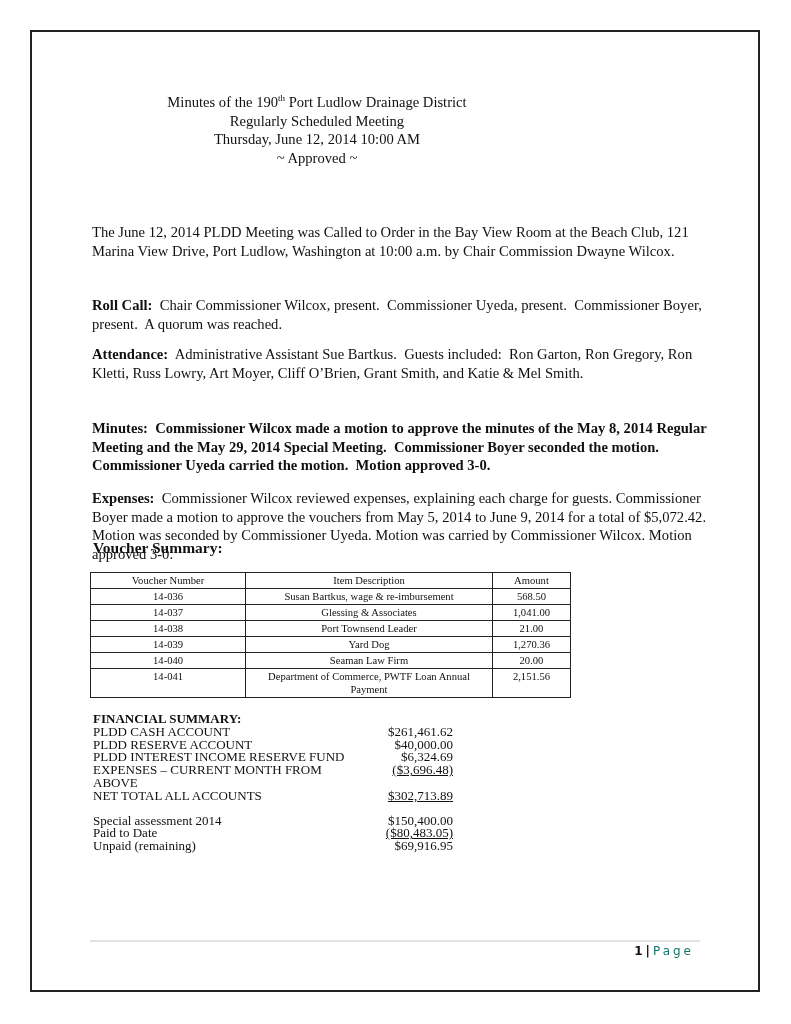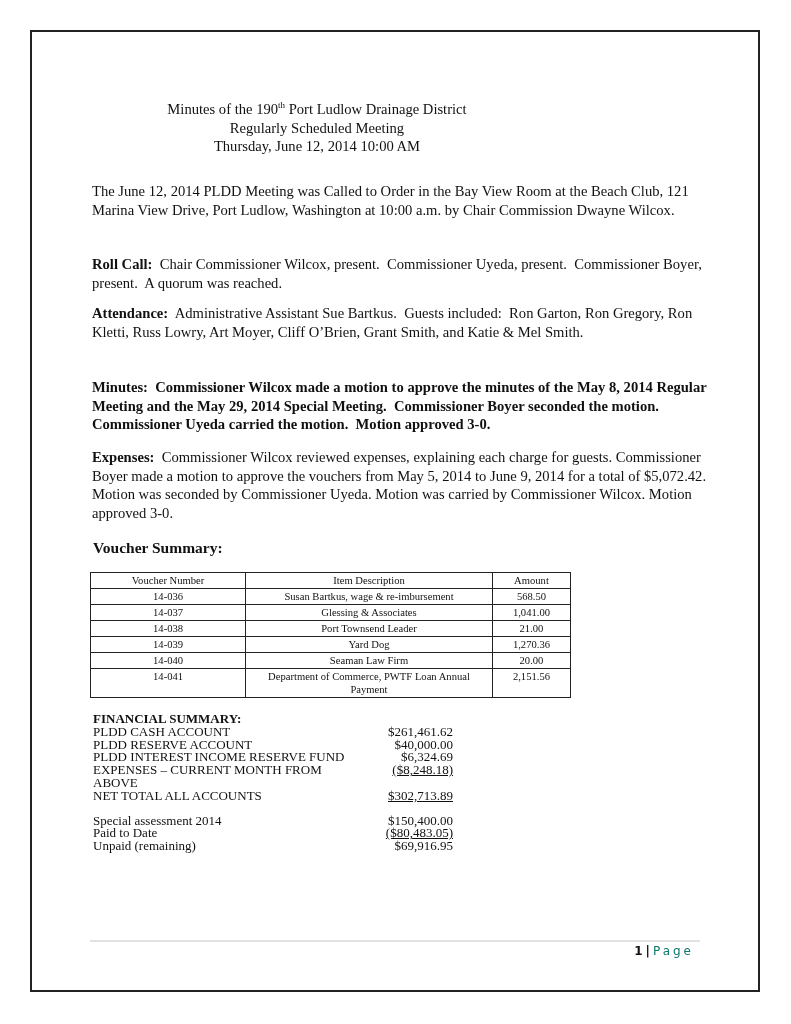--- a/index.html
+++ b/index.html
@@ -1,23 +1,23 @@
 <!DOCTYPE html>
 <html><head>
 <meta charset="utf-8">
 <style>
   html, body { margin: 0; padding: 0; background: #ffffff; }
   body { width: 791px; height: 1024px; position: relative; overflow: hidden;
          font-family: "Liberation Serif", serif; color: #111; }
   .page-border { position: absolute; left: 30px; top: 30px; width: 730px; height: 962px;
                  border: 2px solid #222; box-sizing: border-box; }
-  .title-block { position: absolute; left: 0; width: 634px; top: 100px; text-align: center;
+  .title-block { position: absolute; left: 0; width: 634px; top: 93px; text-align: center;
                  font-size: 14.6px; line-height: 18.5px; }
   .title-block sup { font-size: 9px; vertical-align: 6px; line-height: 0; }
-  .para { position: absolute; left: 92px; width: 620px; font-size: 14.6px; line-height: 18.5px; }
+  .para { position: absolute; left: 92px; width: 620px; font-size: 14.6px; line-height: 18.5px; margin-top: 41px; }
   .para b { font-weight: bold; }
   .h-voucher { position: absolute; left: 93px; top: 539px; font-size: 15.5px; font-weight: bold; }
   table.vouchers { position: absolute; left: 90px; top: 572px; width: 481px;
                    border-collapse: collapse; font-size: 10.6px; line-height: 13px; }
   table.vouchers td, table.vouchers th { border: 1px solid #222; padding: 1px 20px; font-weight: normal; vertical-align: top; }
   table.vouchers .c1 { width: 121px; text-align: center; }
   table.vouchers .c2 { width: 219px; text-align: center; }
   table.vouchers .c3 { text-align: center; }
   .fin { position: absolute; left: 93px; top: 713px; width: 360px; font-size: 13px; line-height: 12.8px; }
   .fin .row { display: flex; justify-content: space-between; }
@@ -35,20 +35,21 @@
 </style>
 </head>
 <body>
 
 <div class="page-border"></div>
 
 <div class="title-block">
   <div><span>Minutes of the 190</span><sup>th</sup><span> Port Ludlow Drainage District</span></div>
   <div>Regularly Scheduled Meeting</div>
   <div>Thursday, June 12, 2014 10:00 AM</div>
+  <div>~ Approved ~</div>
 </div>
 
 <div class="para" style="top:182px;">The June 12, 2014 PLDD Meeting was Called to Order in the Bay View Room at the Beach Club, 121 Marina View Drive, Port Ludlow, Washington at 10:00 a.m. by Chair Commission Dwayne Wilcox.</div>
 
 <div class="para" style="top:255px;"><b>Roll Call:</b><span style="white-space:pre-wrap;">  Chair Commissioner Wilcox, present.  Commissioner Uyeda, present.  Commissioner Boyer, present.  A quorum was reached.</span></div>
 
 <div class="para" style="top:304px;"><b>Attendance:</b><span style="white-space:pre-wrap;">  Administrative Assistant Sue Bartkus.  Guests included:  Ron Garton, Ron Gregory, Ron Kletti, Russ Lowry, Art Moyer, Cliff O’Brien, Grant Smith, and Katie &amp; Mel Smith.</span></div>
 
 <div class="para" style="top:378px;"><b>Minutes:</b><span style="white-space:pre-wrap;font-weight:bold;">  Commissioner Wilcox made a motion to approve the minutes of the May 8, 2014 Regular Meeting and the May 29, 2014 Special Meeting.  Commissioner Boyer seconded the motion. Commissioner Uyeda carried the motion.  Motion approved 3-0.</span></div>
 
@@ -107,21 +108,21 @@
   <div class="row">
     <span class="lbl">PLDD RESERVE ACCOUNT</span>
     <span class="val">$40,000.00</span>
   </div>
   <div class="row">
     <span class="lbl">PLDD INTEREST INCOME RESERVE FUND</span>
     <span class="val">$6,324.69</span>
   </div>
   <div class="row">
     <span class="lbl">EXPENSES – CURRENT MONTH FROM ABOVE</span>
-    <span class="val"><span class="u">($8,248.18)</span></span>
+    <span class="val"><span class="u">($3,696.48)</span></span>
   </div>
   <div class="row">
     <span class="lbl">NET TOTAL ALL ACCOUNTS</span>
     <span class="val"><span class="u">$302,713.89</span></span>
   </div>
   <div class="gap"></div>
   <div class="row">
     <span class="lbl">Special assessment 2014</span>
     <span class="val">$150,400.00</span>
   </div>

